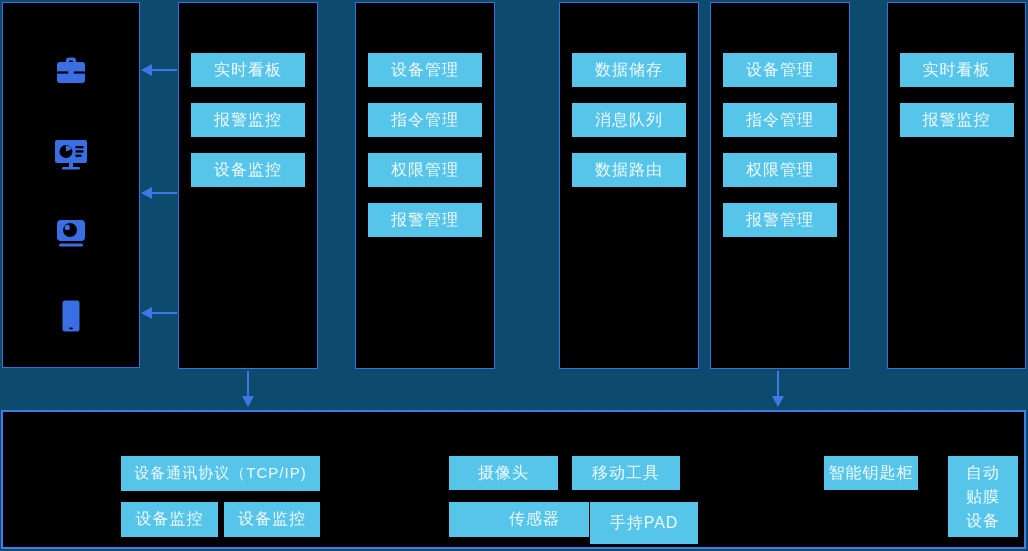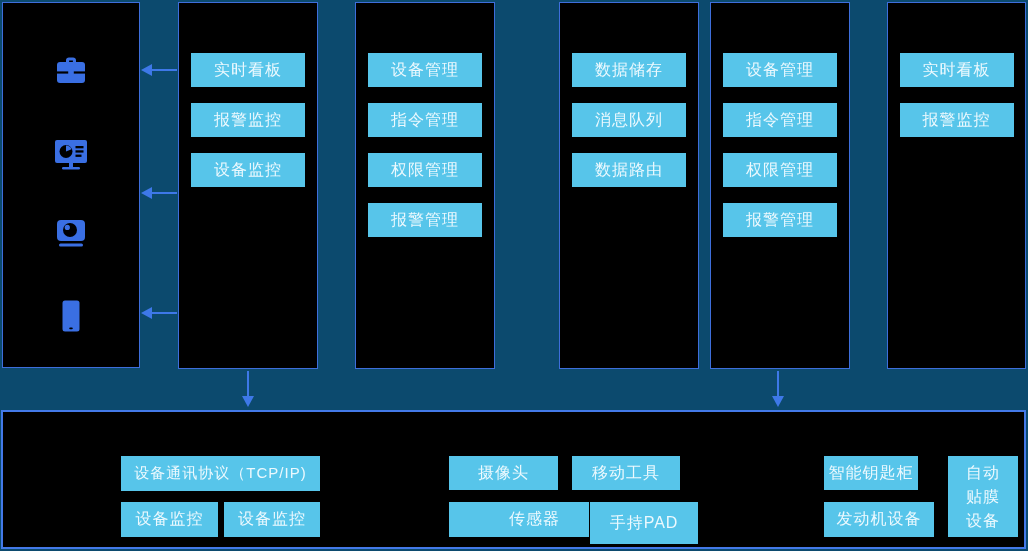--- a/index.html
+++ b/index.html
@@ -133,21 +133,20 @@
     <div class="chip abs proto" style="left:118px;top:44px;height:35px;">设备通讯协议（TCP/IP)</div>
     <div class="chip abs" style="left:118px;top:90px;width:97px;height:35px;">设备监控</div>
     <div class="chip abs" style="left:221px;top:90px;width:96px;height:35px;">设备监控</div>
 
     <div class="chip abs" style="left:446px;top:44px;width:109px;text-align:right;">摄像头</div>
     <div class="chip abs" style="left:569px;top:44px;width:108px;">移动工具</div>
     <div class="chip abs" style="left:821px;top:44px;width:94px;">智能钥匙柜</div>
 
     <div class="chip abs" style="left:446px;top:90px;width:109px;height:35px;padding-left:31px;">传感器</div>
     <div class="chip abs" style="left:587px;top:90px;width:108px;height:42px;">手持PAD</div>
-    <div class="chip abs" style="left:821px;top:90px;width:110px;height:35px;">发动机设备</div>
 
     <div class="tall-chip" style="left:945px;top:44px;width:70px;height:81px;">
       <span>自动</span>
       <span>贴膜</span>
       <span>设备</span>
     </div>
   </div>
 
 </div>
 

